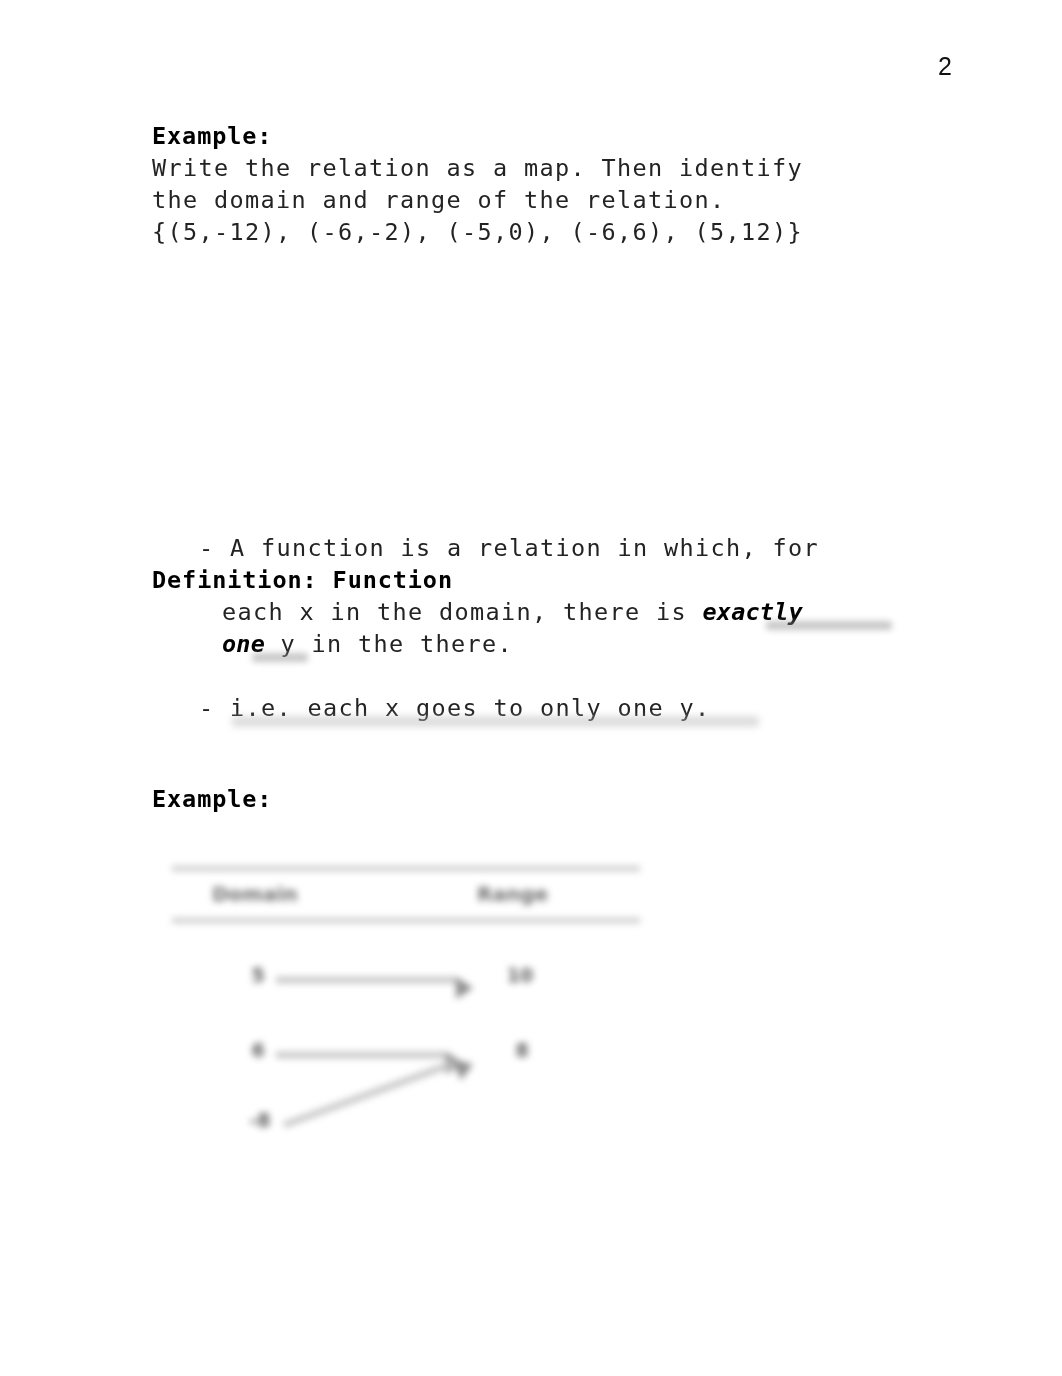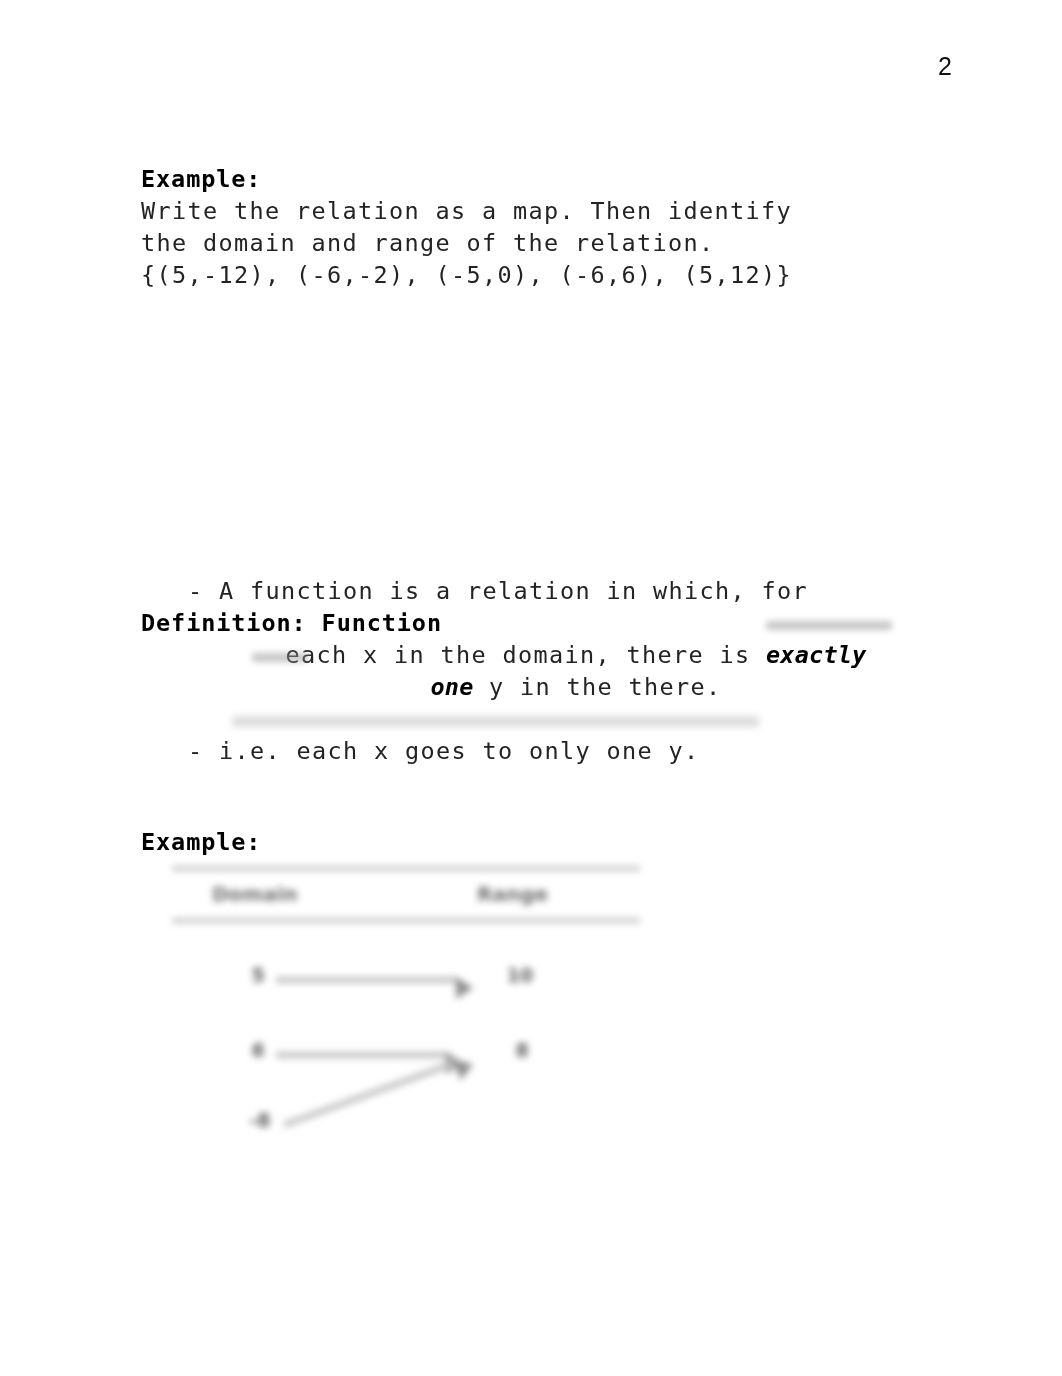--- a/index.html
+++ b/index.html
@@ -29,24 +29,23 @@
     right: 110px;
     font-family: "Liberation Sans", sans-serif;
     font-size: 25px;
     color: #111111;
     letter-spacing: 0;
   }
 
   
   .body-block {
     position: absolute;
-    left: 141px;
+    left: 152px;
     top: 0;
     width: 800px;
-    margin-top: 43px;
   }
 
   .line {
     font-size: 23.5px;
     line-height: 32px;
     letter-spacing: 1.35px;
     color: #232323;
     white-space: pre;
   }
 
@@ -77,21 +76,21 @@
     opacity: 0.45;
     filter: blur(3.8px);
   }
 
   
   #sec-example1 { top: 120px; }
   #sec-definition { top: 532px; }
   #sec-example2 { top: 783px; }
 
   .indent1 { padding-left: 47px; }
-  .indent2 { padding-left: 70px; text-align: center; }
+  .indent2 { padding-left: 70px; }
   .gap { height: 32px; }
 
   
   .diagram {
     position: absolute;
     left: 172px;
     top: 860px;
     width: 470px;
     height: 290px;
     filter: blur(3.6px);

